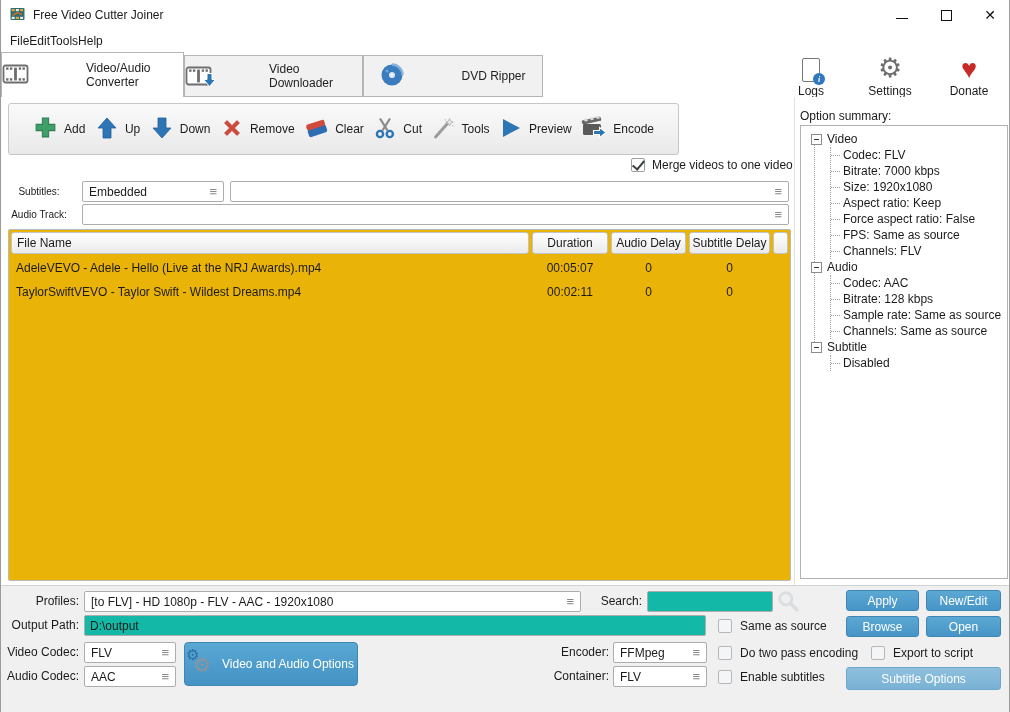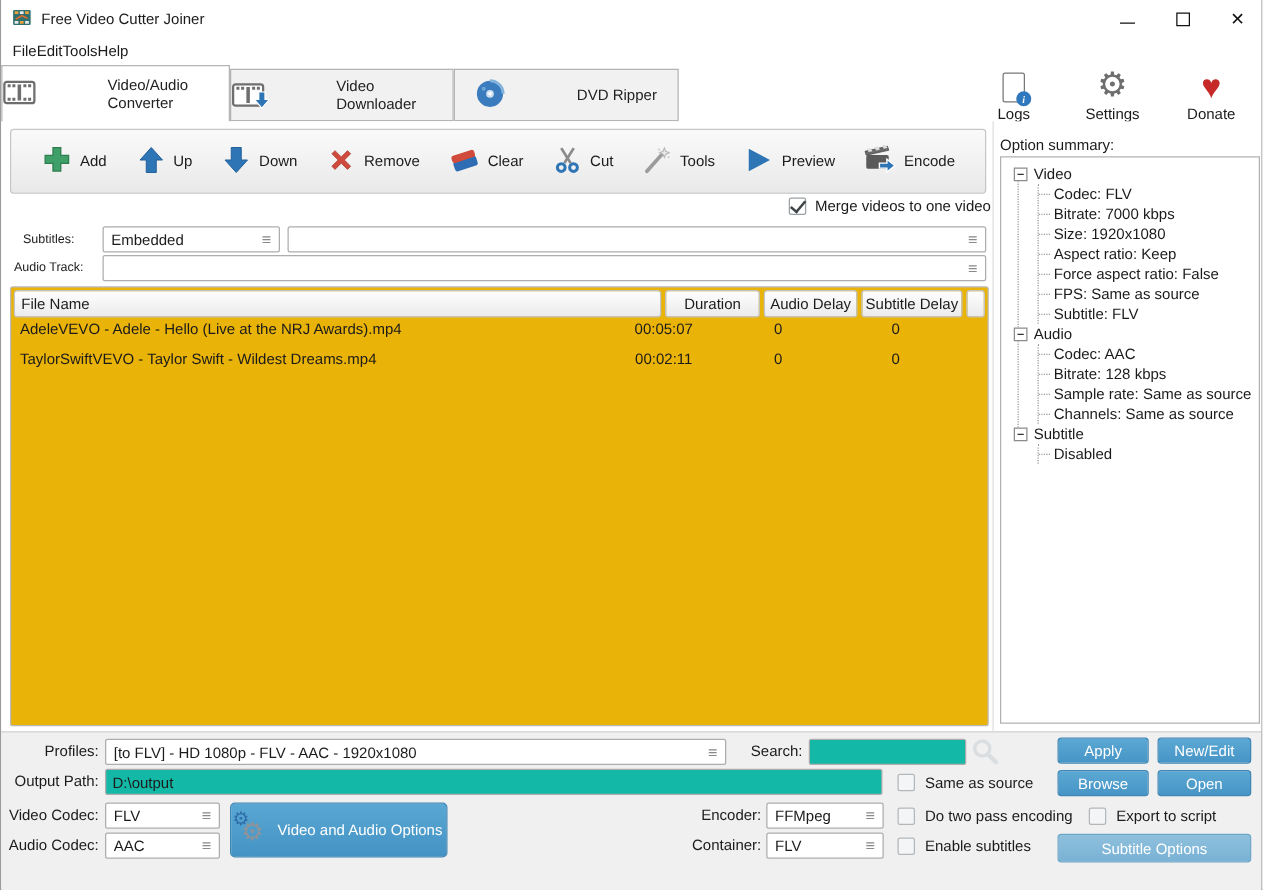--- a/index.html
+++ b/index.html
@@ -38,21 +38,21 @@
   .logs-info { position:absolute; right:-6px; bottom:-4px; width:12px; height:12px; border-radius:50%; background:#2f78bd; color:#fff; font-size:8px; font-weight:bold; font-style:italic; display:flex; align-items:center; justify-content:center; font-family:"Liberation Serif", serif; }
   .gear-glyph { font-size:27px; line-height:27px; color:#6e6e6e; }
   .heart-glyph { font-size:27px; line-height:26px; color:#c62a28; }
   .h-label { font-size:12px; }
 
   
   .main { position:absolute; left:0; top:97px; width:100%; height:488px; background:#fff; }
   .v-divider { position:absolute; left:793px; top:0; height:100%; border-left:1px solid #e0e0e0; }
 
   
-  .toolbar { position:absolute; left:7px; top:6px; width:781px; height:52px; border:1px solid #c6c6c6; border-radius:3px; background:linear-gradient(#fafafa,#e9e9e9); display:flex; align-items:center; justify-content:space-between; padding:0 24px; }
+  .toolbar { position:absolute; left:7px; top:6px; width:671px; height:52px; border:1px solid #c6c6c6; border-radius:3px; background:linear-gradient(#fafafa,#e9e9e9); display:flex; align-items:center; justify-content:space-between; padding:0 24px; }
   .tb-btn { display:flex; align-items:center; gap:6px; cursor:default; }
   .tb-label { font-size:12px; }
 
   
   .merge-row { position:absolute; left:630px; top:61px; display:flex; align-items:center; gap:7px; }
 
   .checkbox { position:relative; width:14px; height:14px; border:1px solid #b3b7ba; background:#f3f5f6; border-radius:2px; flex:0 0 auto; }
   .checkbox.checked { background:#fff; border-color:#9aa0a4; }
   .checkbox.checked::after { content:""; position:absolute; left:3px; top:-1px; width:5px; height:10px; border-right:2px solid #3e4346; border-bottom:2px solid #3e4346; transform:rotate(40deg); }
 
@@ -61,21 +61,21 @@
   .field-label { display:inline-block; text-align:center; font-size:10px; }
   .combo { position:absolute; height:21px; border:1px solid #adadad; border-radius:2px; background:#fff; display:flex; align-items:center; padding:0 6px; font-size:12px; }
   .combo .combo-glyph { margin-left:auto; color:#8a8a8a; font-size:13px; line-height:13px; }
 
   
   .file-table { position:absolute; left:7px; top:132px; width:783px; height:352px; border:1px solid #b9b9b9; border-radius:2px; background:#eab308; overflow:hidden; }
   .ft-header { display:flex; gap:3px; padding:2px 2px; }
   .ft-hcell { height:22px; background:linear-gradient(#fefefe,#ebebeb); border:1px solid #c3c3c3; border-radius:3px; display:flex; align-items:center; justify-content:center; font-size:12px; }
   .ft-hcell.name { flex:1; justify-content:flex-start; padding-left:5px; }
   .col-dur { width:76px; } .col-ad { width:75px; } .col-sd { width:81px; } .col-x { width:15px; }
-  .ft-row { display:flex; gap:16px; padding:0 2px; height:24px; }
+  .ft-row { display:flex; gap:3px; padding:0 2px; height:24px; align-items:center; }
   .ft-cell { font-size:12px; }
   .ft-cell.name { flex:1; padding-left:5px; white-space:nowrap; overflow:hidden; }
   .ft-cell.c { text-align:center; }
 
   
   .option-summary-label { position:absolute; left:799px; top:12px; font-size:12px; }
   .tree-box { position:absolute; left:799px; top:28px; width:208px; height:454px; border:1px solid #b2b2b2; background:#fff; }
   .tree { position:relative; padding:5px 2px; font-size:12px; }
   .tree::before { content:""; position:absolute; left:13px; top:13px; height:209px; border-left:1px dotted #9b9b9b; }
   .tree-group-header { display:flex; align-items:center; gap:5px; height:16px; position:relative; z-index:1; }
@@ -336,21 +336,21 @@
             <span class="expander"></span>
             <span>Video</span>
           </div>
           <div class="tree-children">
             <div class="tree-leaf">Codec: FLV</div>
             <div class="tree-leaf">Bitrate: 7000 kbps</div>
             <div class="tree-leaf">Size: 1920x1080</div>
             <div class="tree-leaf">Aspect ratio: Keep</div>
             <div class="tree-leaf">Force aspect ratio: False</div>
             <div class="tree-leaf">FPS: Same as source</div>
-            <div class="tree-leaf">Subtitle: FLV</div>
+            <div class="tree-leaf">Channels: FLV</div>
           </div>
         </div>
         <div class="tree-group">
           <div class="tree-group-header">
             <span class="expander"></span>
             <span>Audio</span>
           </div>
           <div class="tree-children">
             <div class="tree-leaf">Codec: AAC</div>
             <div class="tree-leaf">Bitrate: 128 kbps</div>

